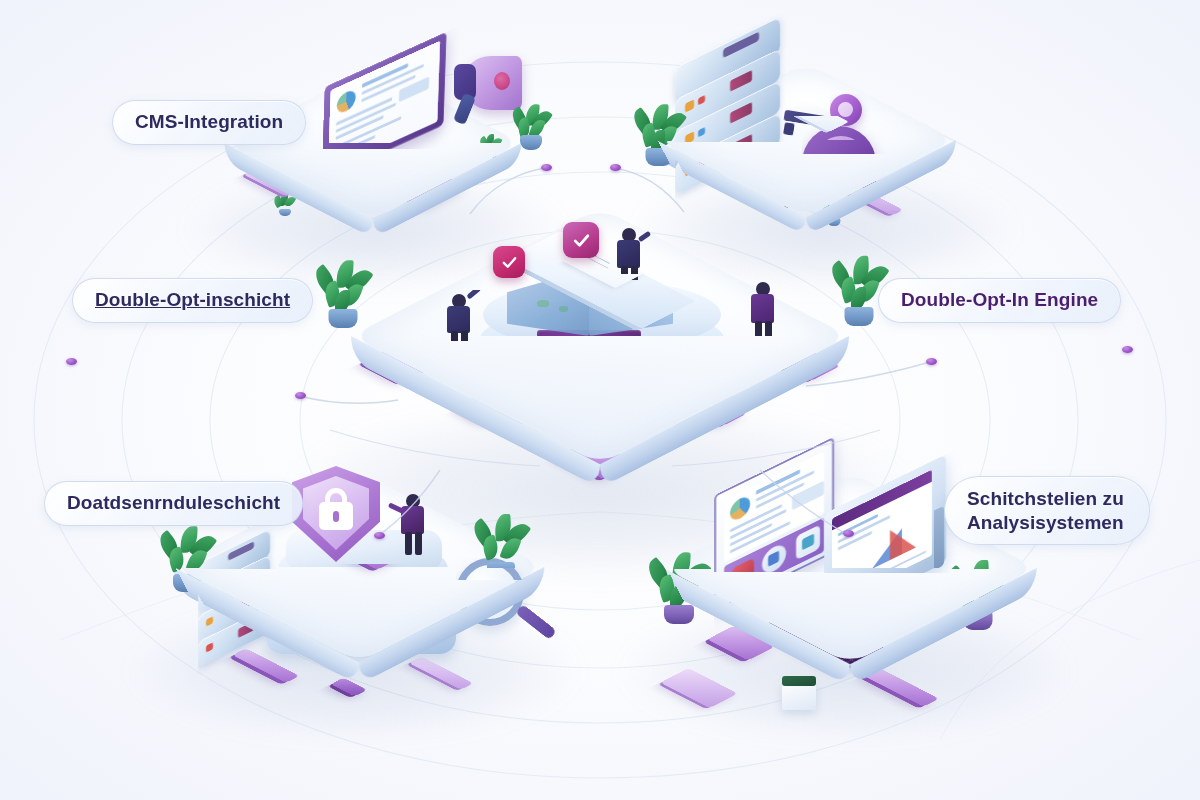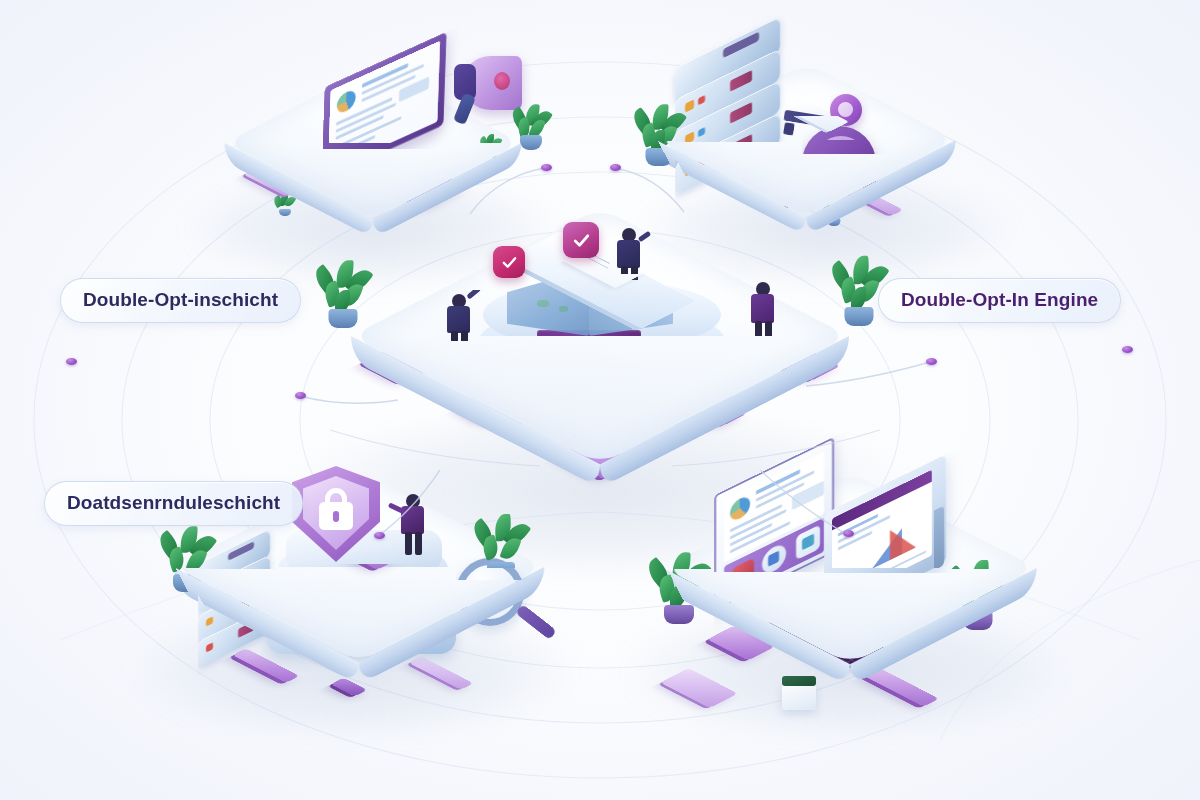--- a/index.html
+++ b/index.html
@@ -738,28 +738,35 @@
   </svg>
   <div class="node-dot" style="left:541px;top:164px;"></div>
   <div class="node-dot" style="left:610px;top:164px;"></div>
   <div class="node-dot" style="left:295px;top:392px;"></div>
   <div class="node-dot" style="left:926px;top:358px;"></div>
   <div class="node-dot" style="left:374px;top:532px;"></div>
   <div class="node-dot" style="left:843px;top:530px;"></div>
   <div class="node-dot" style="left:66px;top:358px;"></div>
   <div class="node-dot" style="left:1122px;top:346px;"></div>
 
-
-
-  <div class="pill" style="left:60px;top:278px;">
+  <div class="pill" style="left:112px;top:100px;">
+    <span>CMS-Integration</span>
+  </div>
+
+
+  <div class="pill" style="left:72px;top:278px;text-decoration:underline;">
     <span>Double-Opt-inschicht</span>
   </div>
 
   <div class="pill accent" style="left:878px;top:278px;">
     <span>Double-Opt-In Engine</span>
   </div>
 
   <div class="pill" style="left:44px;top:481px;">
     <span>Doatdsenrnduleschicht</span>
   </div>
 
+  <div class="pill two-line" style="left:944px;top:476px;width:206px;flex-direction:column;align-items:flex-start;padding:10px 22px;">
+    <span>Schitchstelien zu</span>
+    <span>Analysisystemen</span>
+  </div>
 
 </div>
 
 </body></html>

